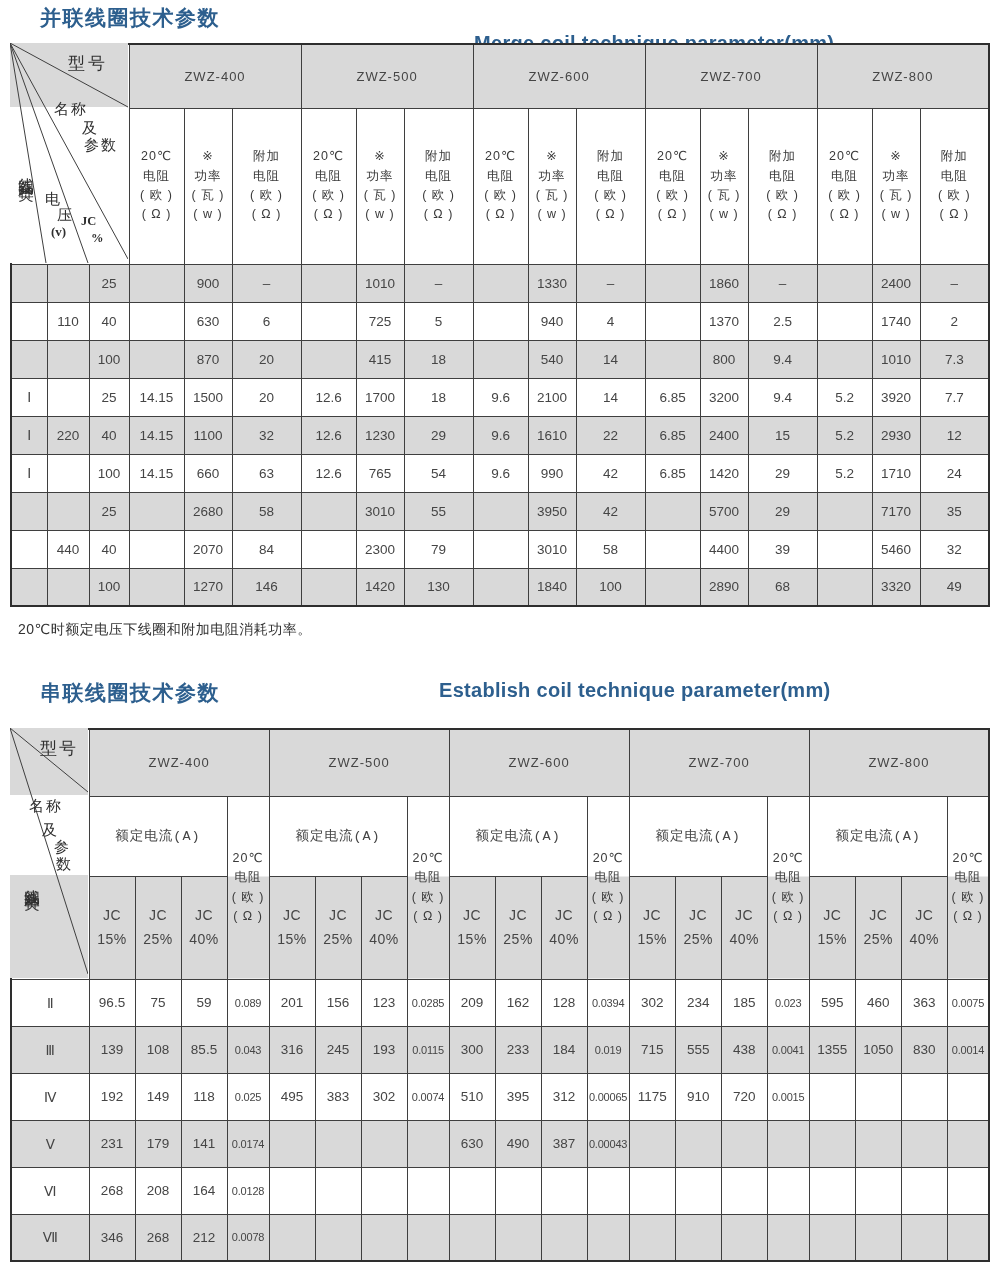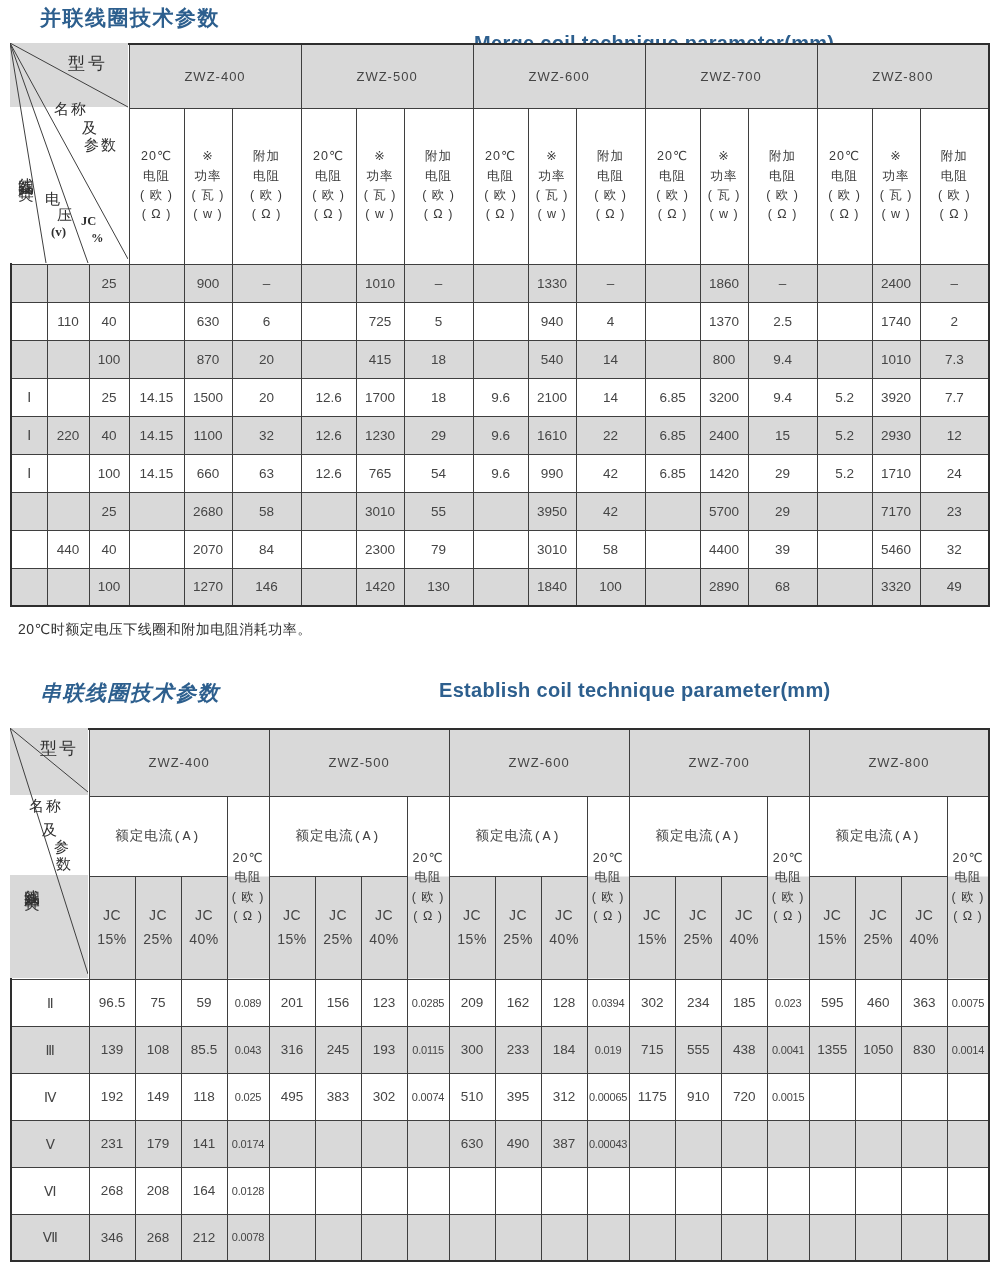--- a/index.html
+++ b/index.html
@@ -297,21 +297,21 @@
           <td class="datacell">3010</td>
           <td class="datacell">55</td>
           <td class="datacell"></td>
           <td class="datacell">3950</td>
           <td class="datacell">42</td>
           <td class="datacell"></td>
           <td class="datacell">5700</td>
           <td class="datacell">29</td>
           <td class="datacell"></td>
           <td class="datacell">7170</td>
-          <td class="datacell">23</td>
+          <td class="datacell">35</td>
         </tr>
         <tr class="white-row" style="height: 38px;">
           <td class="kindcell"></td>
           <td class="datacell">440</td>
           <td class="datacell">40</td>
           <td class="datacell"></td>
           <td class="datacell">2070</td>
           <td class="datacell">84</td>
           <td class="datacell"></td>
           <td class="datacell">2300</td>
@@ -364,21 +364,21 @@
     <span class="clabel vert" style="left:5px;top:122px;font-size:15.5px;letter-spacing:3px;">线圈种类</span>
     <span class="clabel" style="left:35px;top:147px;font-size:15px;">电</span>
     <span class="clabel" style="left:47px;top:163px;font-size:15px;">压</span>
     <span class="clabel serif" style="left:41px;top:181px;font-size:13px;">(v)</span>
     <span class="clabel serif" style="left:71px;top:171px;font-size:12.5px;">JC</span>
     <span class="clabel serif" style="left:81px;top:188px;font-size:12.5px;">%</span>
   </div>
 
   <div class="footnote">20℃时额定电压下线圈和附加电阻消耗功率。</div>
 
-  <div class="title-zh" style="left:40px;top:679px;font-style:italic;">串联线圈技术参数</div>
+  <div class="title-zh" style="left:40px;top:679px;">串联线圈技术参数</div>
   <div class="title-en" style="left:439px;top:679px;">Establish coil technique parameter(mm)</div>
 
   <table class="sheet" id="t2" style="left:10px;top:728px;width:978px;">
       <colgroup>
         <col style="width: 78px;">
         <col style="width: 46px;">
         <col style="width: 46px;">
         <col style="width: 46px;">
         <col style="width: 42px;">
         <col style="width: 46px;">

